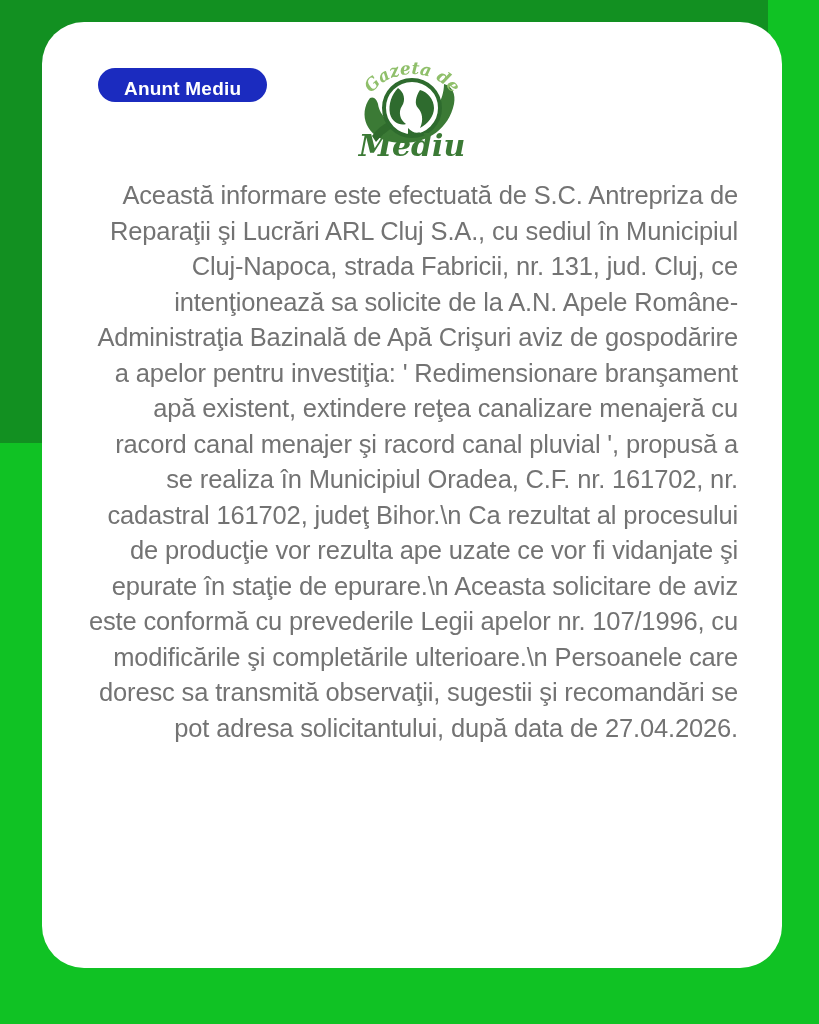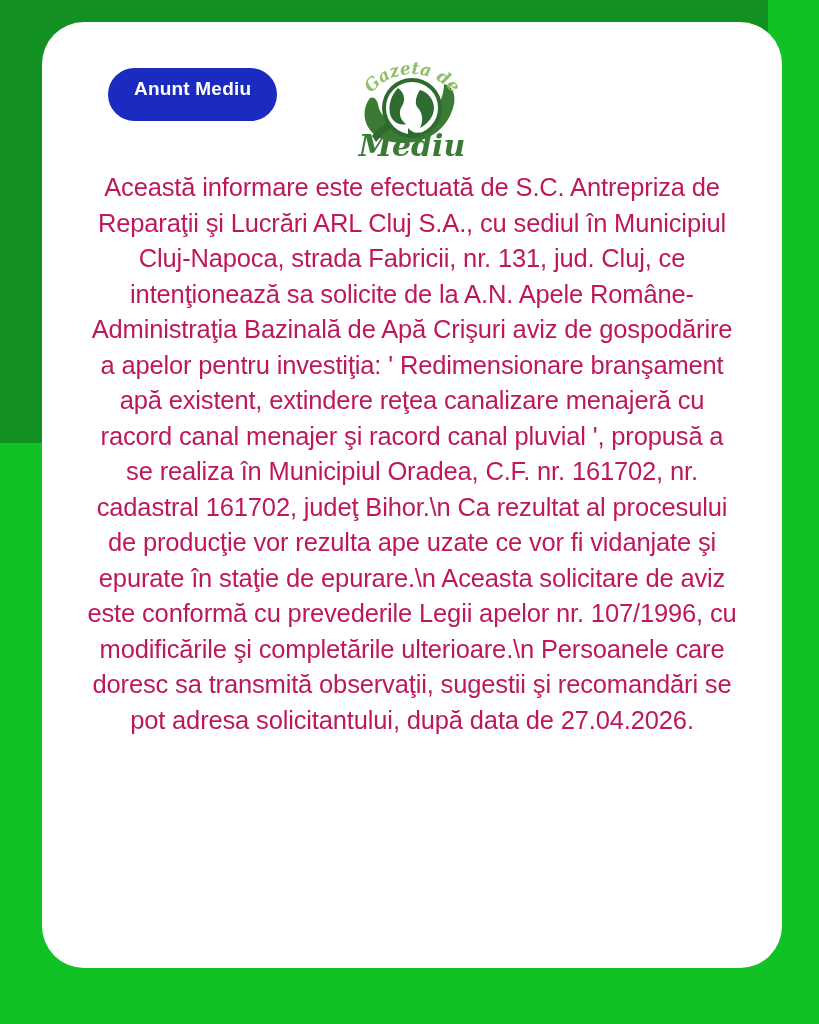--- a/index.html
+++ b/index.html
@@ -52,29 +52,29 @@
     overflow: hidden;
   }
 
   
   .card-header {
     position: relative;
     height: 110px;
   }
   .badge {
     position: absolute;
-    left: 22px;
+    left: 12px;
     top: 20px;
     display: inline-flex;
     align-items: center;
     justify-content: center;
     background: #1B2BBF;
     color: #FFFFFF;
     border-radius: 999px;
-    padding: 11px 26px 23px 26px;
+    padding: 11px 26px 4px 26px;
     font-size: 19px;
     font-weight: bold;
     letter-spacing: 0.2px;
     line-height: 1;
     white-space: nowrap;
   }
 
   .logo {
     position: absolute;
     left: 50%;
@@ -91,27 +91,27 @@
     color: #1B2559;
     font-size: 37px;
     line-height: 47px;
     font-weight: bold;
     letter-spacing: -0.4px;
     max-width: 620px;
   }
 
   
   .body-text {
-    margin: 12px 0 0 0;
-    color: #be185d;
+    margin: 20px 0 0 0;
+    color: #737373;
     font-size: 25.5px;
     line-height: 35.5px;
     letter-spacing: -0.15px;
     max-width: 662px;
-    text-align: center;
+    text-align: right;
     white-space: pre-wrap;
   }
 </style>
 </head>
 <body>
 
 <div class="bg-root">
   <div class="bg-dark-top"></div>
   <div class="bg-bright-right"></div>
 </div>

